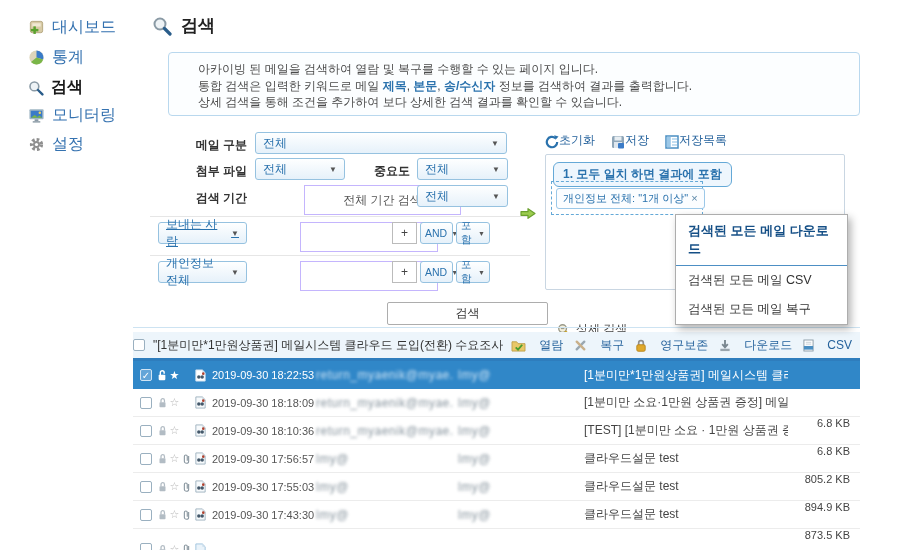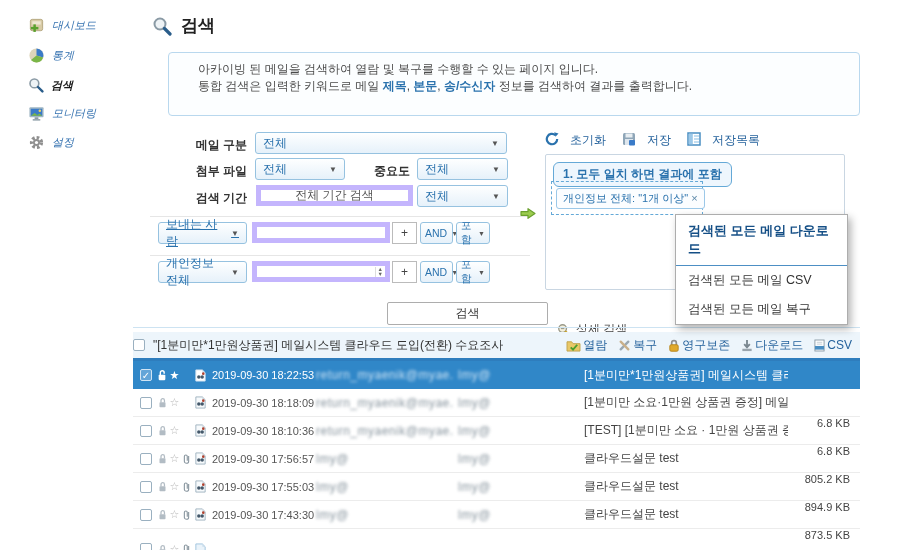--- a/index.html
+++ b/index.html
@@ -7,52 +7,52 @@
   body {
     width:900px; height:550px; position:relative; overflow:hidden;
     background:#fff; font-family:"Liberation Sans","DejaVu Sans",sans-serif;
     font-size:12px; color:#333;
   }
   .abs { position:absolute; }
   svg { display:block; }
 
   
   .side-item { position:absolute; left:28px; display:flex; align-items:center; gap:7px; cursor:pointer; }
-  .side-item .lbl { color:#3572b0; font-size:11px;font-style:italic; }
+  .side-item .lbl { color:#3572b0; font-size:16px; }
   .side-item.active .lbl { color:#1a1a1a; font-weight:bold; }
 
   
   .page-title { left:152px; top:14px; display:flex; align-items:center; gap:9px; }
   .page-title .t { font-size:17px; font-weight:bold; color:#222; }
 
   
   .info-box { left:168px; top:52px; width:692px; height:64px;
     border:1px solid #b9d8ee; background:#fcfeff; border-radius:4px;
     padding:8px 0 0 29px; color:#4a4a4a; line-height:16.5px; font-size:12px; }
   .kw { color:#2a72ad; font-weight:bold; }
 
   
   .flabel { position:absolute; font-weight:bold; color:#333; text-align:right; font-size:12px; }
   .sel { position:absolute; height:22px; border:1px solid #96c2e0; border-radius:3px;
     background:linear-gradient(#feffff,#e6f1fa); color:#2a72ad;
     display:flex; align-items:center; justify-content:space-between;
     padding:0 7px; font-size:12px; cursor:pointer; }
   .sel .arr { color:#555; font-size:8px; margin-left:4px; }
-  .txt-input { position:absolute; border:5px solid #c4b5fd; height:21px; font-size:12px;
-    color:#555; font-family:inherit; }
+  .txt-input { position:absolute; border:1px solid #c4b5fd; height:30px; font-size:12px;
+    color:#555; font-family:inherit;margin-left:48px; }
   .sep-line { position:absolute; height:1px; background:#e6e6e6; }
   .plus-btn { position:absolute; width:25px; height:22px; border:1px solid #bbb; background:#fff;
     display:flex; align-items:center; justify-content:center; color:#444; cursor:pointer; }
   .mini-sel { font-size:10.5px; padding:0 4px; }
   .spin { display:flex; flex-direction:column; line-height:5px; font-size:5.5px; color:#666;
     border-left:1px solid #ddd; padding:0 2px; margin-left:2px; }
 
   
   .rtoolbar { left:545px; top:132px; display:flex; gap:16px; align-items:center; }
-  .rtool { display:flex; gap:11px; align-items:flex-start; color:#25629c; cursor:pointer; }
+  .rtool { display:flex; gap:0; align-items:flex-end; color:#25629c; cursor:pointer; }
   .panel { left:545px; top:154px; width:300px; height:136px; border:1px solid #c9d6e2;
     background:#fff; border-radius:2px; }
   .group-label { position:absolute; left:7px; top:7px; padding:3px 9px;
     border:1px solid #65a9d7; border-radius:6px; background:#eef6fd;
     color:#2a72ad; font-weight:bold; font-size:12px; }
   .group-dash { position:absolute; left:5px; top:26px; width:152px; height:34px;
     border:1px dashed #65a9d7; }
   .cond-tag { position:absolute; left:4px; top:6px; padding:2px 6px;
     border:1px solid #9cc8e8; border-radius:3px; background:#fbfdff;
     color:#2a72ad; font-size:11px; white-space:nowrap; cursor:pointer; }
@@ -76,21 +76,21 @@
     color:#25629c; font-size:11.5px; display:flex; align-items:center;
     justify-content:center; gap:6px; cursor:pointer; }
 
   
   .res-divider { left:133px; top:327px; width:727px; height:1px; background:#cde3f2; }
   .res-header { left:133px; top:332px; width:727px; height:26px; background:#edf5fb;
     display:flex; align-items:center; }
   .res-header .title { margin-left:8px; color:#333; font-size:12px; white-space:nowrap;
     overflow:hidden; flex:1; }
   .hdr-actions { display:flex; gap:11px; align-items:center; padding-right:8px; }
-  .hdr-act { display:flex; gap:2px; align-items:center; color:#25629c; cursor:pointer; }
+  .hdr-act { display:flex; gap:13px; align-items:center; color:#25629c; cursor:pointer; }
   .res-underline { left:133px; top:358px; width:727px; height:3px; background:#2e7dbd; }
   .rows { left:133px; top:361px; width:727px; }
   .row { height:28px; display:flex; align-items:center; border-bottom:1px solid #ececec;
     color:#444; font-size:12px; cursor:pointer; }
   .row.selected { background:#3087c8; color:#fff; border-bottom:none; }
   .c-cb { margin-left:7px; }
   .c-lock { width:12px; margin-left:4px; display:flex; justify-content:center; }
   .c-star { width:13px; text-align:center; color:#b9b9b9; font-size:11px; }
   .row.selected .c-star { color:#fff; }
   .c-clip { width:11px; display:flex; justify-content:center; }
@@ -171,20 +171,21 @@
         <circle cx="8" cy="8" r="5.5" fill="#eef3f6" stroke="#8a9aa5" stroke-width="2"></circle>
         <line x1="12.5" y1="12.5" x2="18" y2="18" stroke="#2a5d8a" stroke-width="3.2" stroke-linecap="round"></line>
       </svg>
   </span>
   <span class="t">검색</span>
 </div>
 
 <div class="abs info-box">
   <div>아카이빙 된 메일을 검색하여 열람 및 복구를 수행할 수 있는 페이지 입니다.</div>
   <div><span>통합 검색은 입력한 키워드로 메일 </span><span class="kw">제목</span><span>, </span><span class="kw">본문</span><span>, </span><span class="kw">송/수신자</span><span> 정보를 검색하여 결과를 출력합니다.</span></div>
+  <div>상세 검색을 통해 조건을 추가하여 보다 상세한 검색 결과를 확인할 수 있습니다.</div>
 </div>
 
 <div class="flabel" style="left:182px; top:137px; width:65px;">메일 구분</div>
 <div class="sel" style="left:255px; top:132px; width:252px;">
   <span>전체</span>
     <span class="arr">▼</span>
 </div>
 
 <div class="flabel" style="left:182px; top:163px; width:65px;">첨부 파일</div>
 <div class="sel" style="left:255px; top:158px; width:90px;">

